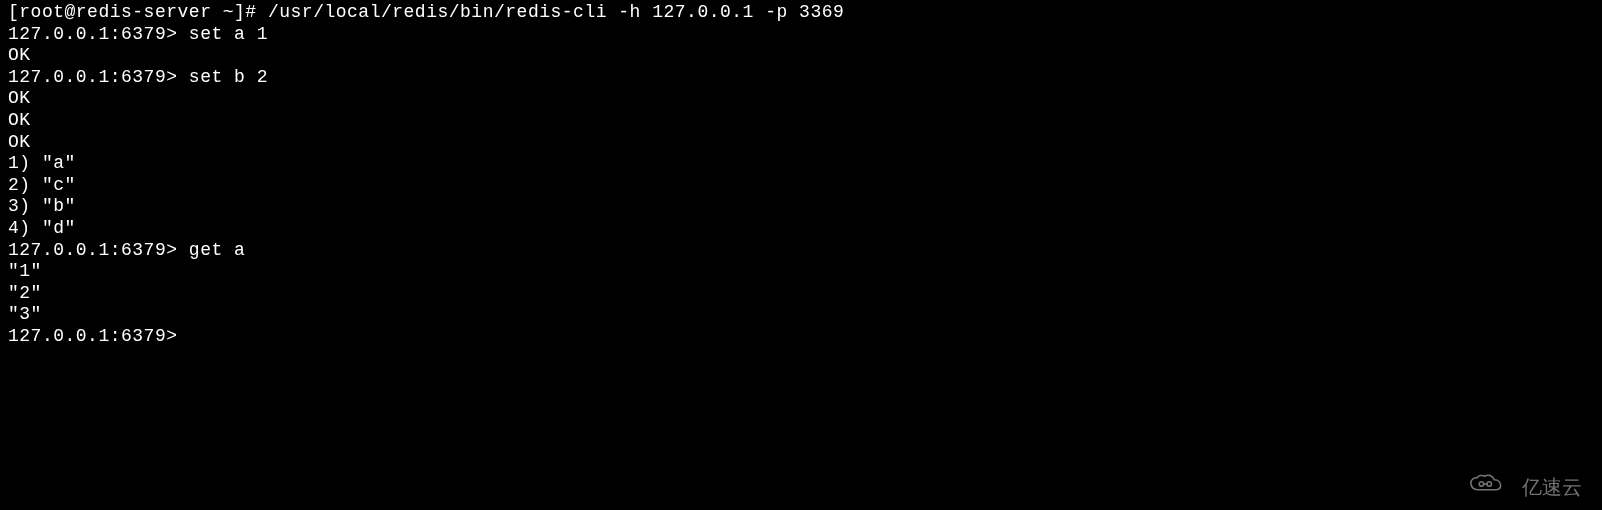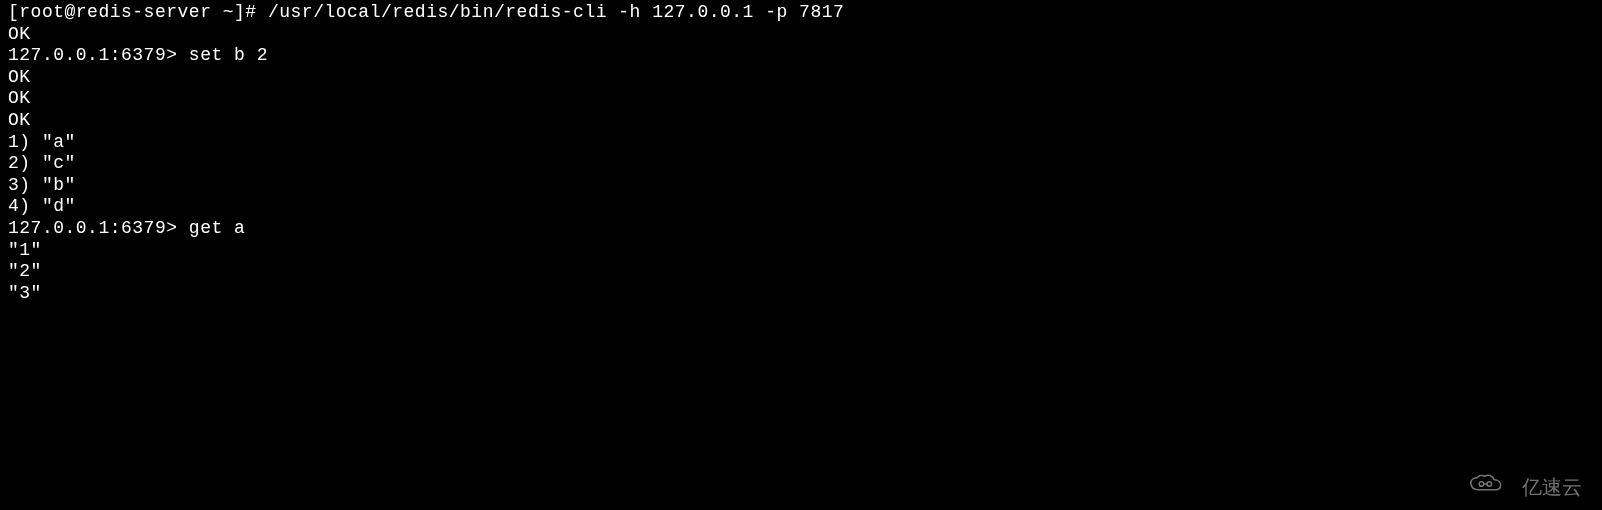--- a/index.html
+++ b/index.html
@@ -38,34 +38,36 @@
     }
     .watermark svg {
       width: 34px;
       height: 22px;
     }
   </style>
 </head>
 <body>
 
 <div>
-  <div class="line">[root@redis-server ~]# /usr/local/redis/bin/redis-cli -h 127.0.0.1 -p 7817</div>
+  <div class="line">[root@redis-server ~]# /usr/local/redis/bin/redis-cli -h 127.0.0.1 -p 3369</div>
+  <div class="line">127.0.0.1:6379&gt; set a 1</div>
   <div class="line">OK</div>
   <div class="line">127.0.0.1:6379&gt; set b 2</div>
   <div class="line">OK</div>
   <div class="line">OK</div>
   <div class="line">OK</div>
   <div class="line">1) "a"</div>
   <div class="line">2) "c"</div>
   <div class="line">3) "b"</div>
   <div class="line">4) "d"</div>
   <div class="line">127.0.0.1:6379&gt; get a</div>
   <div class="line">"1"</div>
   <div class="line">"2"</div>
   <div class="line">"3"</div>
+  <div class="line">127.0.0.1:6379&gt;</div>
 </div>
 
 <div class="watermark">
   <span>
     <svg viewBox="0 0 48 28" fill="none" stroke="#d6d6d6" stroke-width="2.2">
       <path d="M14 22 C8 22 4 18 4 13 C4 8 8 5 13 5 C15 2 20 1 24 3 C28 0 35 2 37 8 C43 8 46 12 46 16 C46 20 43 22 39 22 Z"></path>
       <circle cx="19" cy="14" r="3.2"></circle>
       <circle cx="30" cy="14" r="3.2"></circle>
       <path d="M22 14 L27 14"></path>
     </svg>

